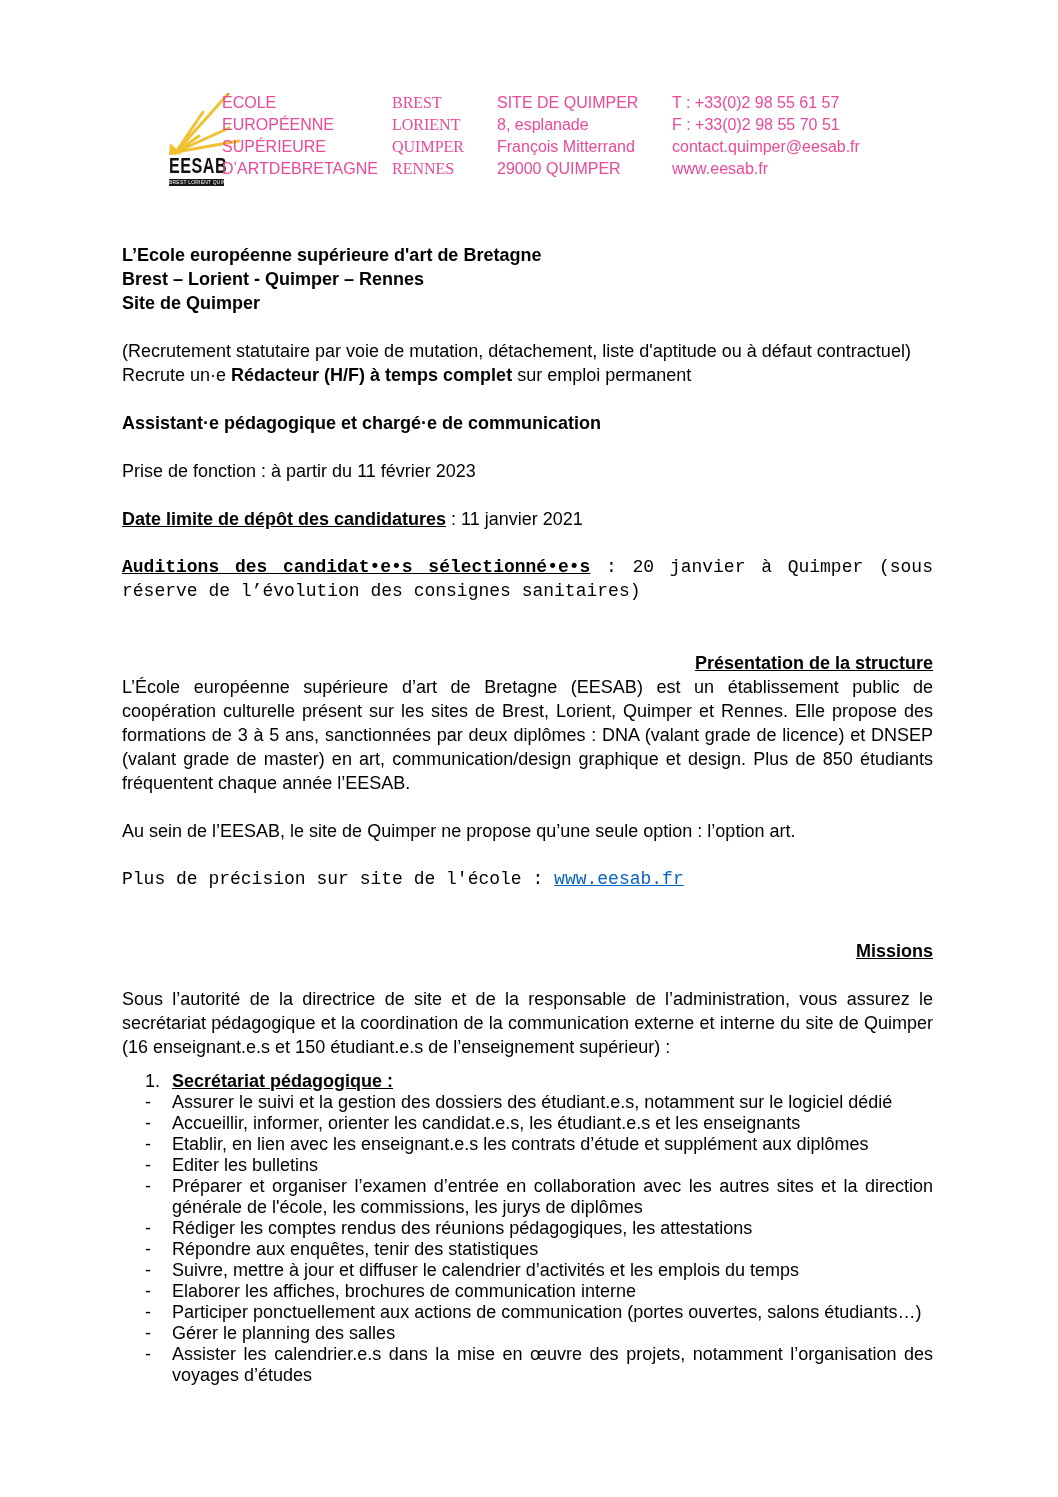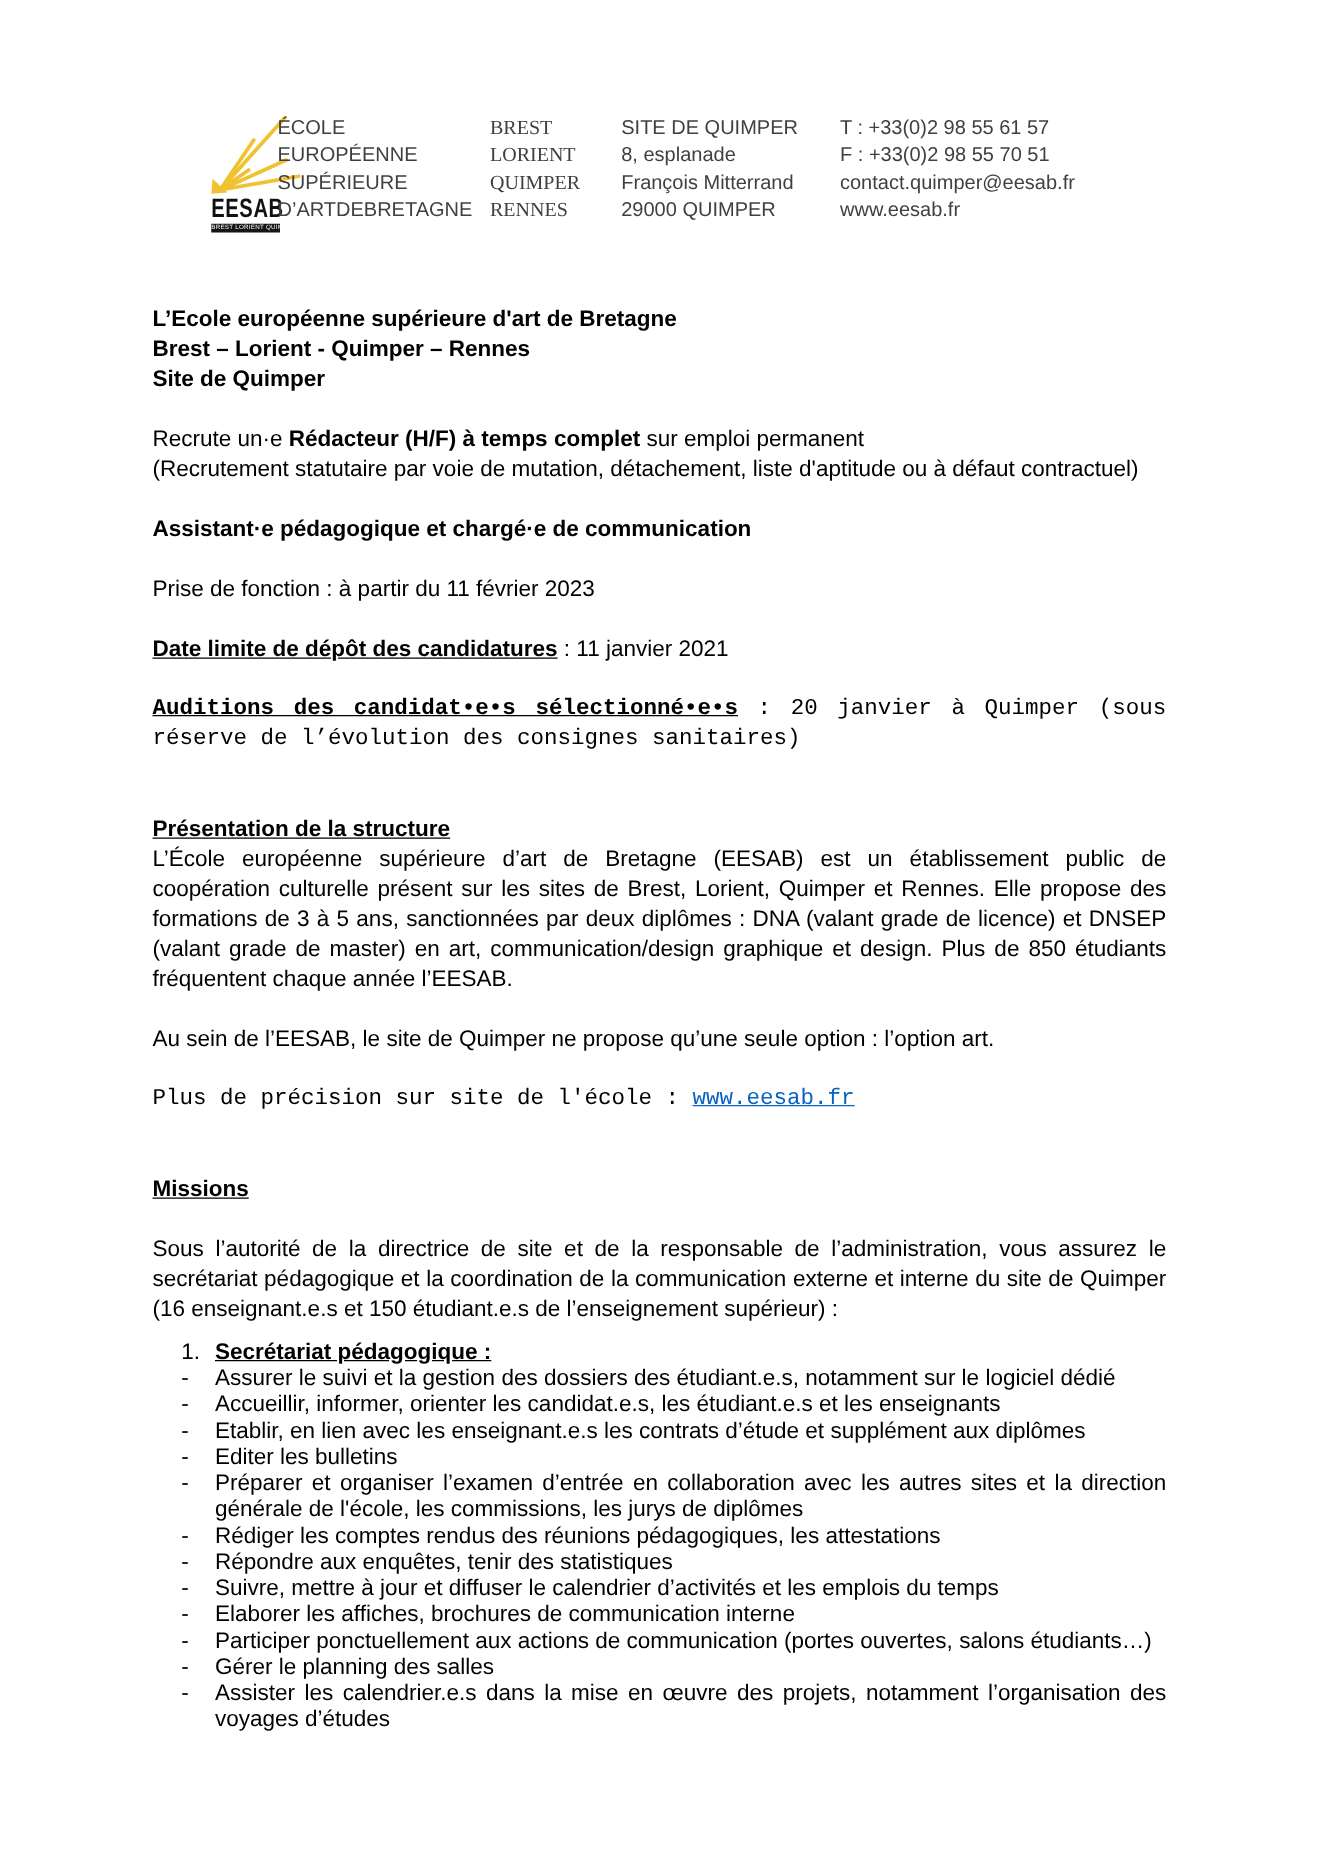--- a/index.html
+++ b/index.html
@@ -21,33 +21,33 @@
   .logo-acronym {
     font-weight:700; font-size:17px; letter-spacing:0.5px; color:#111;
     transform:scale(0.95,1.25); transform-origin:left center;
     margin-top:2px; line-height:17px; white-space:nowrap;
   }
   .logo-bar {
     margin-top:4px; width:55px; height:7px; background:#151515; color:#fff;
     font-size:5px; line-height:7px; text-align:center; letter-spacing:0.2px;
     white-space:nowrap; overflow:hidden;
   }
-  .lh-col { position:absolute; top:2px; font-size:16px; line-height:22px; color:#404040; white-space:nowrap; }
+  .lh-col { position:absolute; top:2px; font-size:16px; line-height:22px; color:#ec4899; white-space:nowrap; }
   .lh-col.c1 { left:222px; }
   .lh-col.c2 { left:392px;font-family:Liberation Serif, serif; }
   .lh-col.c3 { left:497px; }
   .lh-col.c4 { left:672px; }
 
   
   .doc {
     position:absolute; left:122px; top:243px; width:811px;
     font-size:18px; line-height:24px;
   }
   .b  { font-weight:700; }
-  .u  { text-decoration:underline; }
+  .u  { text-decoration:underline;text-align:right; }
   .just { text-align:justify; }
   .mb1 { margin-bottom:24px; }
   .mb2 { margin-bottom:48px;font-family:Liberation Mono, monospace; }
   a.doclink { text-decoration:underline; cursor:pointer; }
 
   
   .mlist { padding-left:23px; line-height:21px; margin-top:12px; }
   .mrow { display:flex; }
   .mk { width:27px; flex:0 0 27px; }
   .tx { flex:1; text-align:justify; }
@@ -107,22 +107,22 @@
 
   <main class="doc">
 
     <div class="mb1">
       <div class="b">L’Ecole européenne supérieure d'art de Bretagne</div>
       <div class="b">Brest – Lorient - Quimper – Rennes</div>
       <div class="b">Site de Quimper</div>
     </div>
 
     <div class="mb1">
+      <div>(Recrutement statutaire par voie de mutation, détachement, liste d'aptitude ou à défaut contractuel)</div>
       <div><span>Recrute un·e </span><span class="b">Rédacteur (H/F) à temps complet</span><span> sur emploi permanent</span></div>
-      <div>(Recrutement statutaire par voie de mutation, détachement, liste d'aptitude ou à défaut contractuel)</div>
     </div>
 
     <div class="b mb1">Assistant·e pédagogique et chargé·e de communication</div>
 
     <div class="mb1">Prise de fonction : à partir du 11 février 2023</div>
 
     <div class="mb1"><span class="b u">Date limite de dépôt des candidatures</span><span> : 11 janvier 2021</span></div>
 
     <div class="mb2 just"><span class="b u">Auditions des candidat•e•s sélectionné•e•s</span><span> : 20 janvier à Quimper (sous réserve de l’évolution des consignes sanitaires)</span></div>
 

